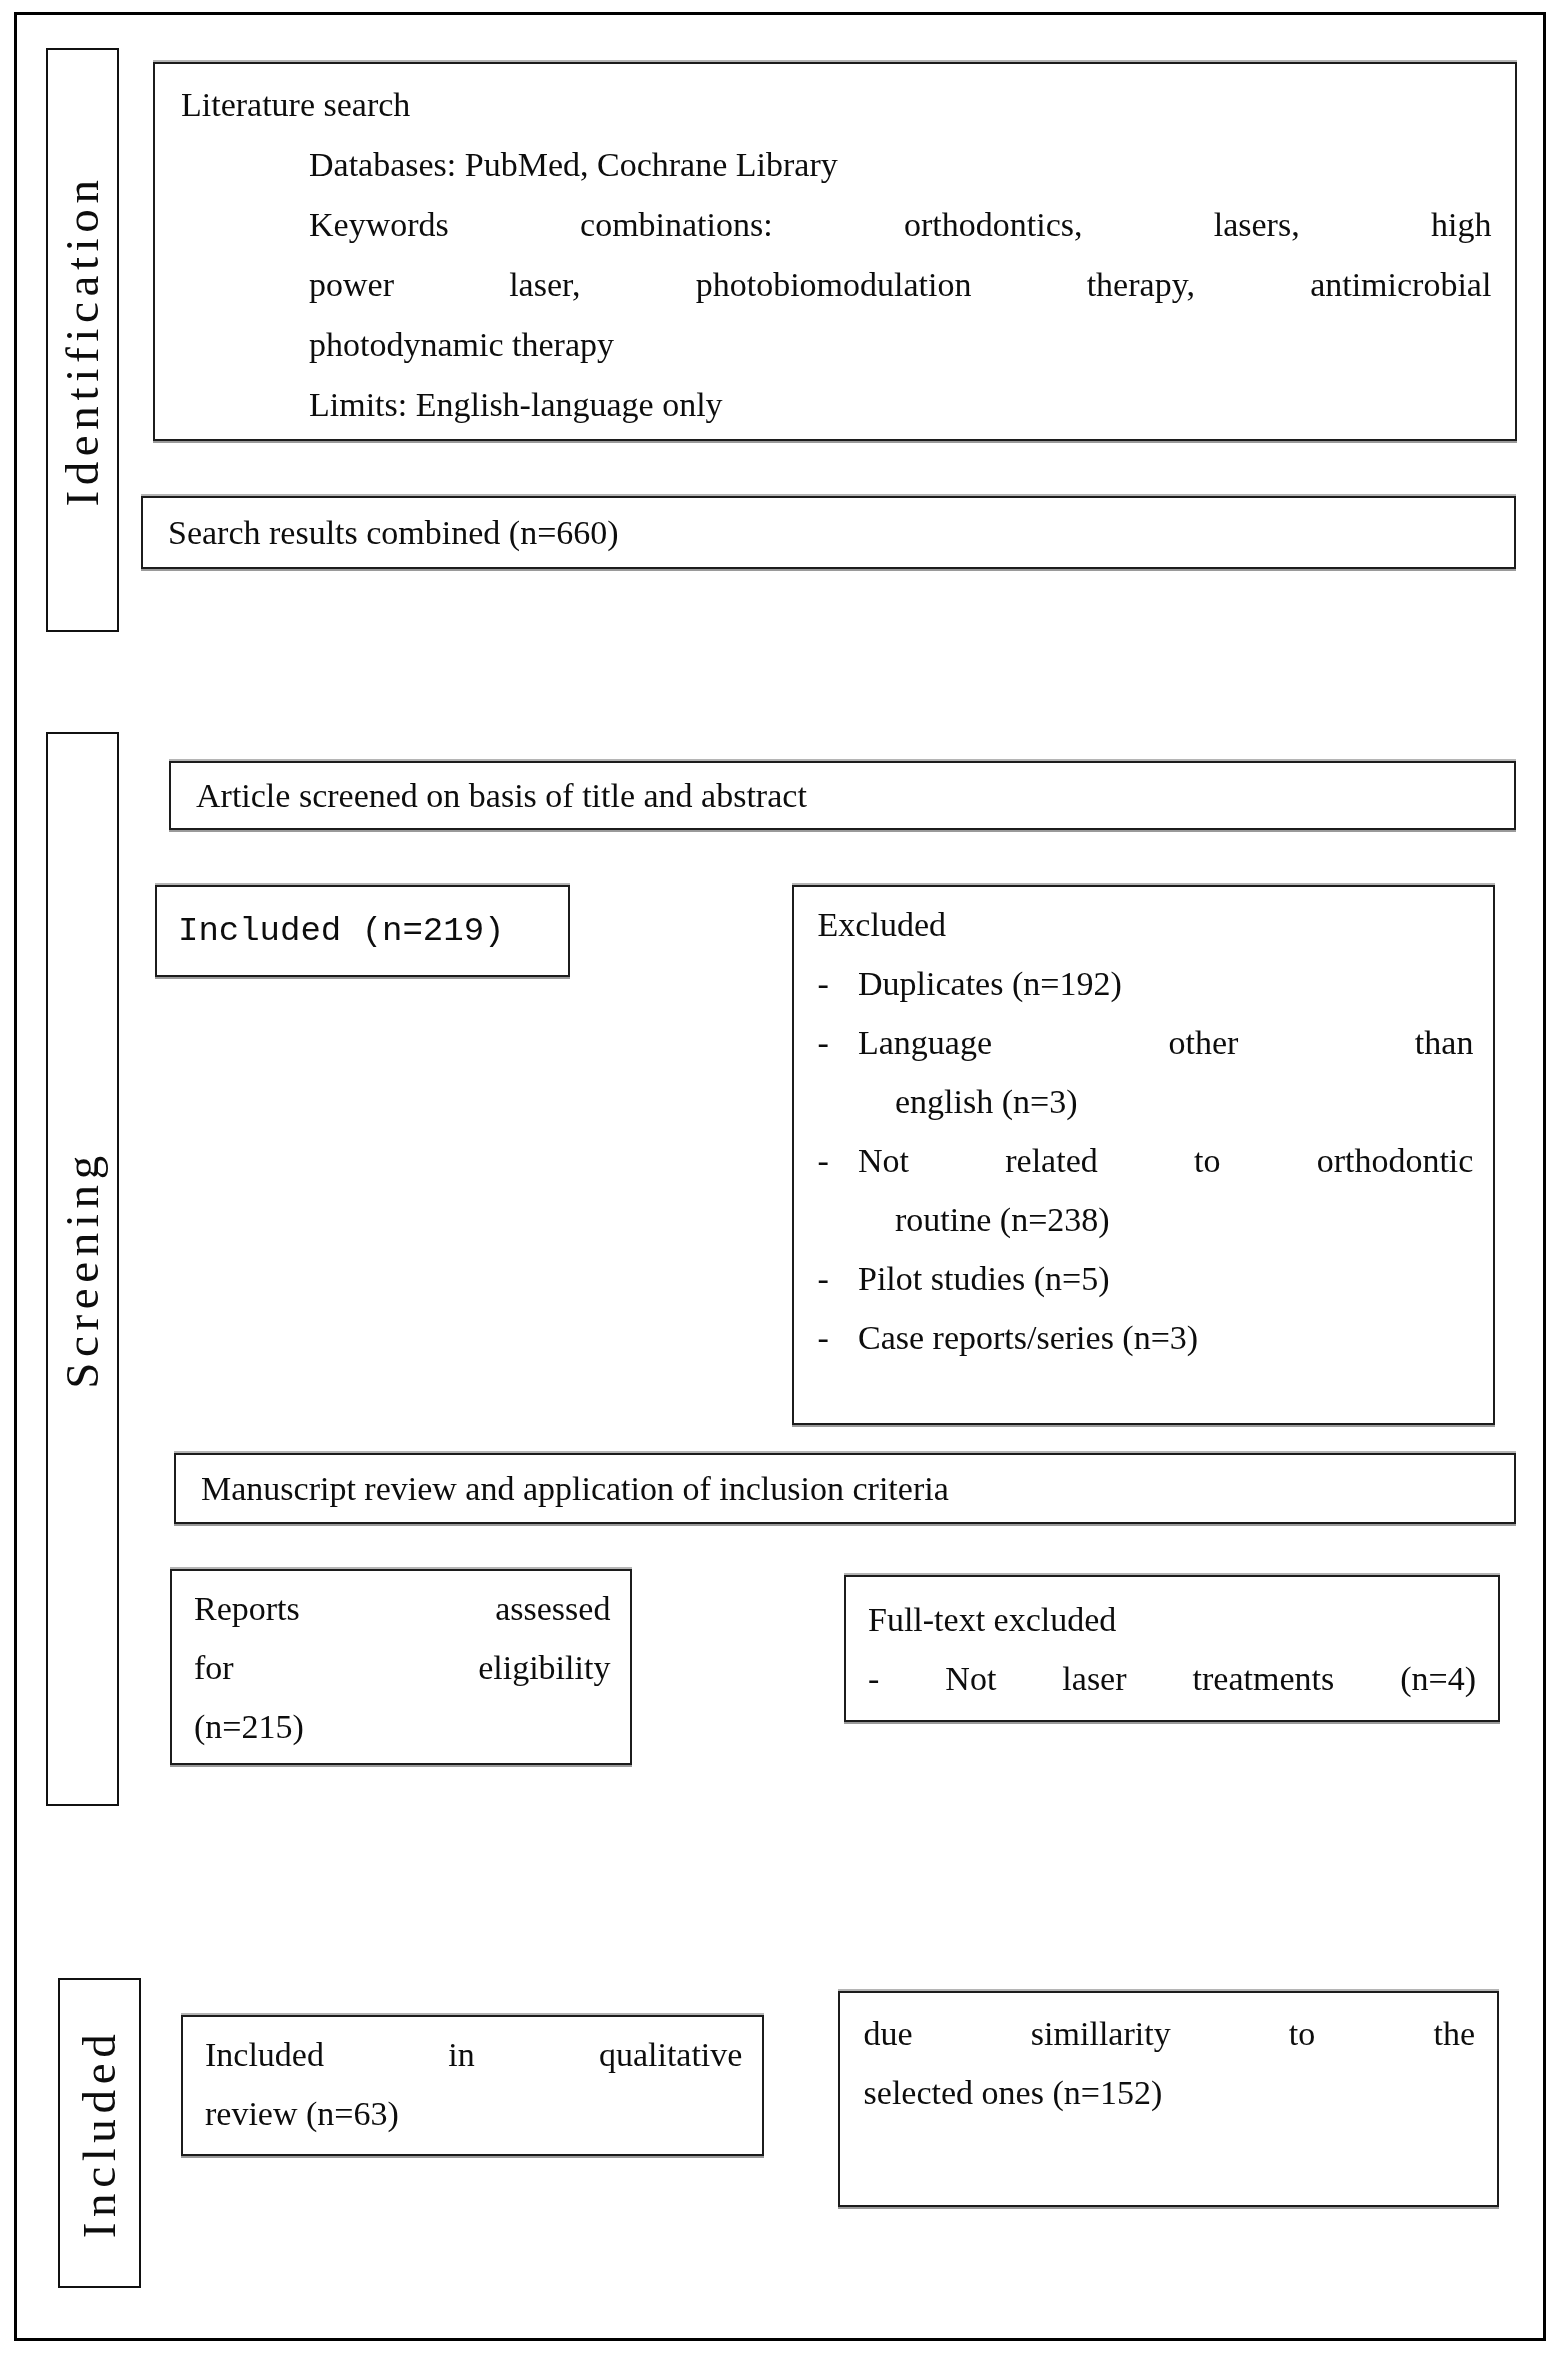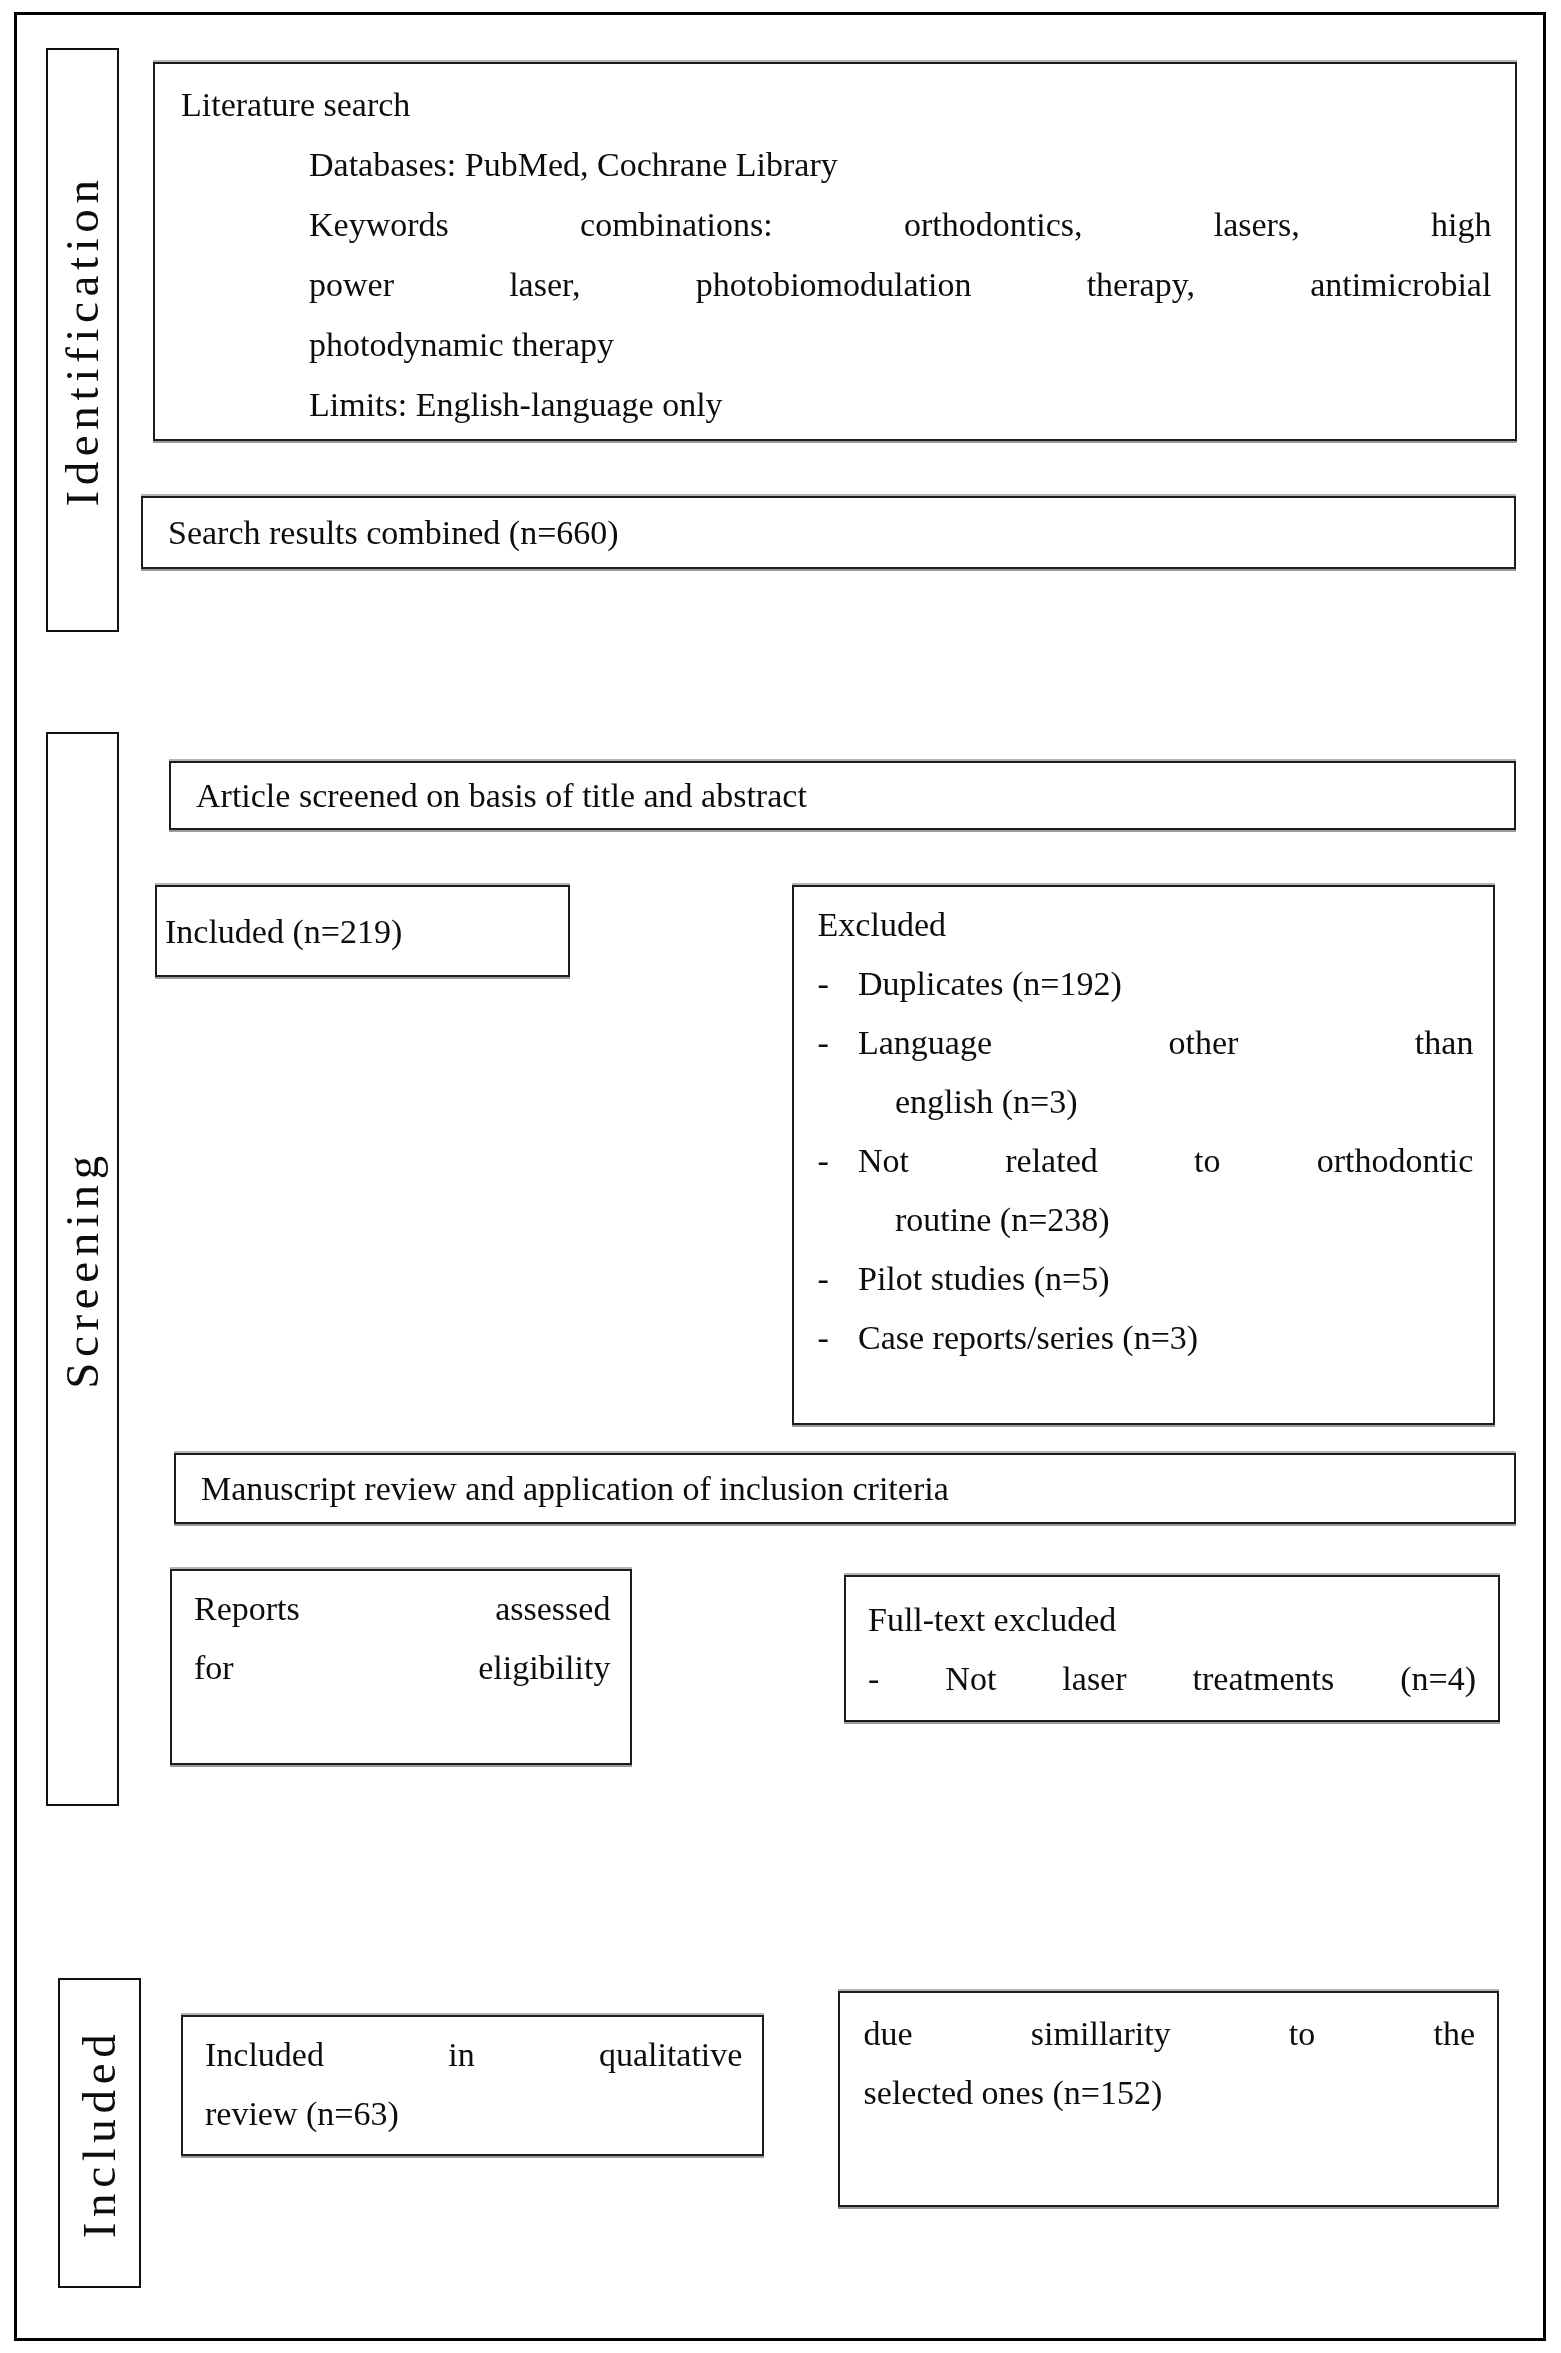--- a/index.html
+++ b/index.html
@@ -115,21 +115,21 @@
   </div>
 
   <div class="vbox" style="left:46px; top:732px; width:73px; height:1074px;">
     <span class="vtext">Screening</span>
   </div>
 
   <div class="box single-line" style="left:169px; top:761px; width:1347px; height:69px;">
     <span>Article screened on basis of title and abstract</span>
   </div>
 
-  <div class="box single-line" style="left:155px; top:885px; width:415px; height:92px; padding-left:8px;">
+  <div class="box single-line" style="left:155px; top:885px; width:415px; height:92px; padding-left:21px;font-family:Liberation Mono, monospace;">
     <span>Included (n=219)</span>
   </div>
 
   <div class="box excl" style="left:792px; top:885px; width:703px; height:540px;">
     <div class="excl-title">Excluded</div>
 
     <div class="ex-item">
       <span class="ex-marker">-</span>
       <div class="ex-text">
         <div>Duplicates (n=192)</div>
@@ -167,20 +167,21 @@
     </div>
   </div>
 
   <div class="box single-line" style="left:174px; top:1453px; width:1342px; height:71px;">
     <span>Manuscript review and application of inclusion criteria</span>
   </div>
 
   <div class="box pad-col" style="left:170px; top:1569px; width:462px; height:196px;">
     <div class="just">Reports assessed</div>
     <div class="just">for eligibility</div>
+    <div>(n=215)</div>
   </div>
 
   <div class="box pad-ft" style="left:844px; top:1575px; width:656px; height:147px;">
     <div>Full-text excluded</div>
     <div class="just">- Not laser treatments (n=4)</div>
   </div>
 
   <div class="vbox" style="left:58px; top:1978px; width:83px; height:310px;">
     <span class="vtext">Included</span>
   </div>

